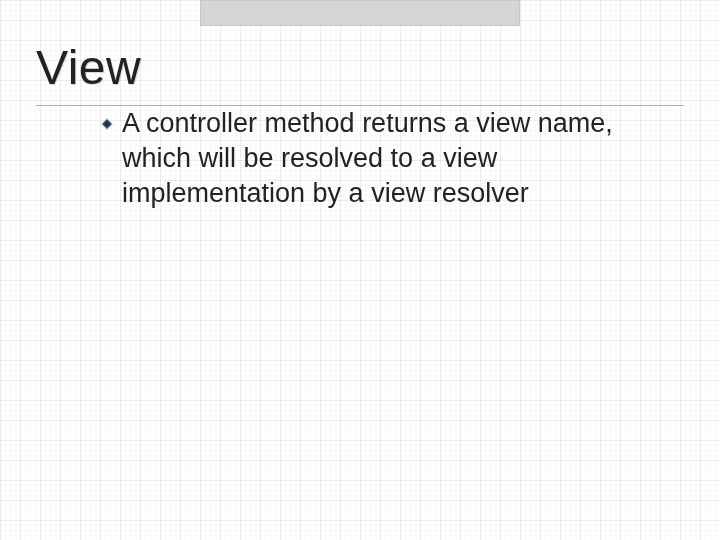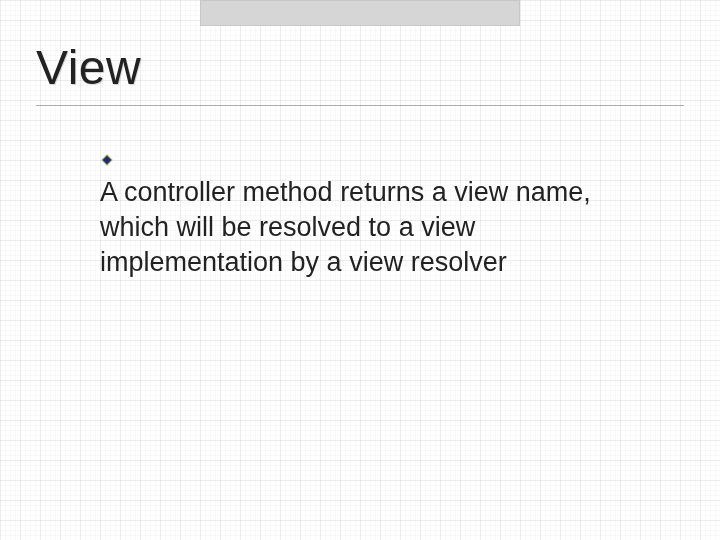--- a/index.html
+++ b/index.html
@@ -44,32 +44,30 @@
     inset: 0;
     padding: 40px 36px 0 36px;
   }
   .title {
     font-size: 48px;
     font-weight: 400;
     color: #222;
     letter-spacing: 0.5px;
     border-bottom: 1px solid rgba(0,0,0,0.3);
     padding-bottom: 10px;
-    margin-bottom: 36px;
     text-shadow: 1px 1px 0 rgba(0,0,0,0.15);
   }
   .body {
     padding-left: 64px;
     padding-right: 70px;
   }
   .bullet-item {
     display: flex;
     align-items: flex-start;
     gap: 8px;
-    flex-direction: column;
   }
   .diamond-icon {
     flex: 0 0 auto;
     width: 14px;
     height: 14px;
     margin-top: 11px;
     position: relative;
   }
   .diamond-icon svg { display: block; }
   .bullet-text {

